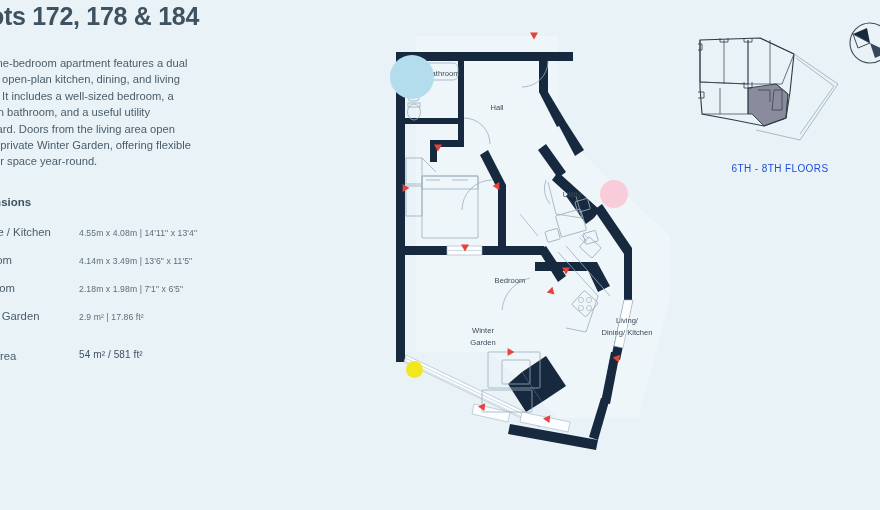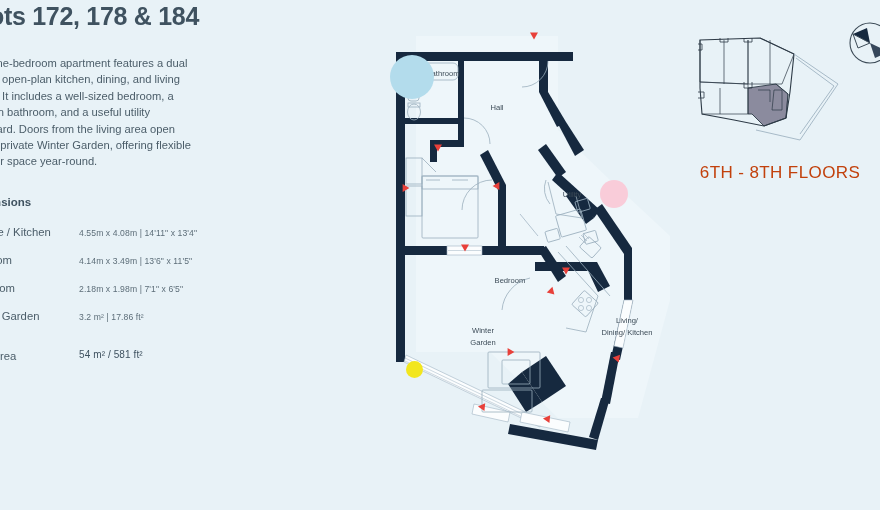--- a/index.html
+++ b/index.html
@@ -48,22 +48,22 @@
   
   .marker{position:absolute;border-radius:50%;}
   #marker-blue{left:390px;top:55px;width:44px;height:44px;background:#b3dcec;}
   #marker-pink{left:600px;top:180px;width:28px;height:28px;background:#f9ccd9;}
   #marker-yellow{left:406px;top:361px;width:17px;height:17px;background:#f2e61e;}
 
   
   #keyplan{position:absolute;left:690px;top:22px;width:150px;height:130px;}
   #keyplan-label{
     position:absolute;left:690px;top:163px;width:180px;
-    text-align:center;font-size:17px;letter-spacing:0.4px;
-    color:#c2410c;white-space:nowrap;
+    text-align:center;font-size:10px;letter-spacing:0.4px;
+    color:#1d4ed8;white-space:nowrap;
   }
   #compass{position:absolute;left:845px;top:18px;width:50px;height:50px;}
 </style>
 </head>
 <body>
 
 <div id="info-panel">
 
   <div id="plot-title">Plots 172, 178 &amp; 184</div>
 
@@ -81,21 +81,21 @@
     <span class="dim-value">4.14m x 3.49m | 13'6" x 11'5"</span>
   </div>
 
   <div class="dim-row" style="top:282px;">
     <span class="dim-label">Bathroom</span>
     <span class="dim-value">2.18m x 1.98m | 7'1" x 6'5"</span>
   </div>
 
   <div class="dim-row" style="top:310px;">
     <span class="dim-label">Winter Garden</span>
-    <span class="dim-value">3.2 m² | 17.86 ft²</span>
+    <span class="dim-value">2.9 m² | 17.86 ft²</span>
   </div>
 
   <div class="dim-row total" style="top:350px;">
     <span class="dim-label">Total Area</span>
     <span class="dim-value">54 m² / 581 ft²</span>
   </div>
 
 </div>
 
 <div id="floorplan-stage">

